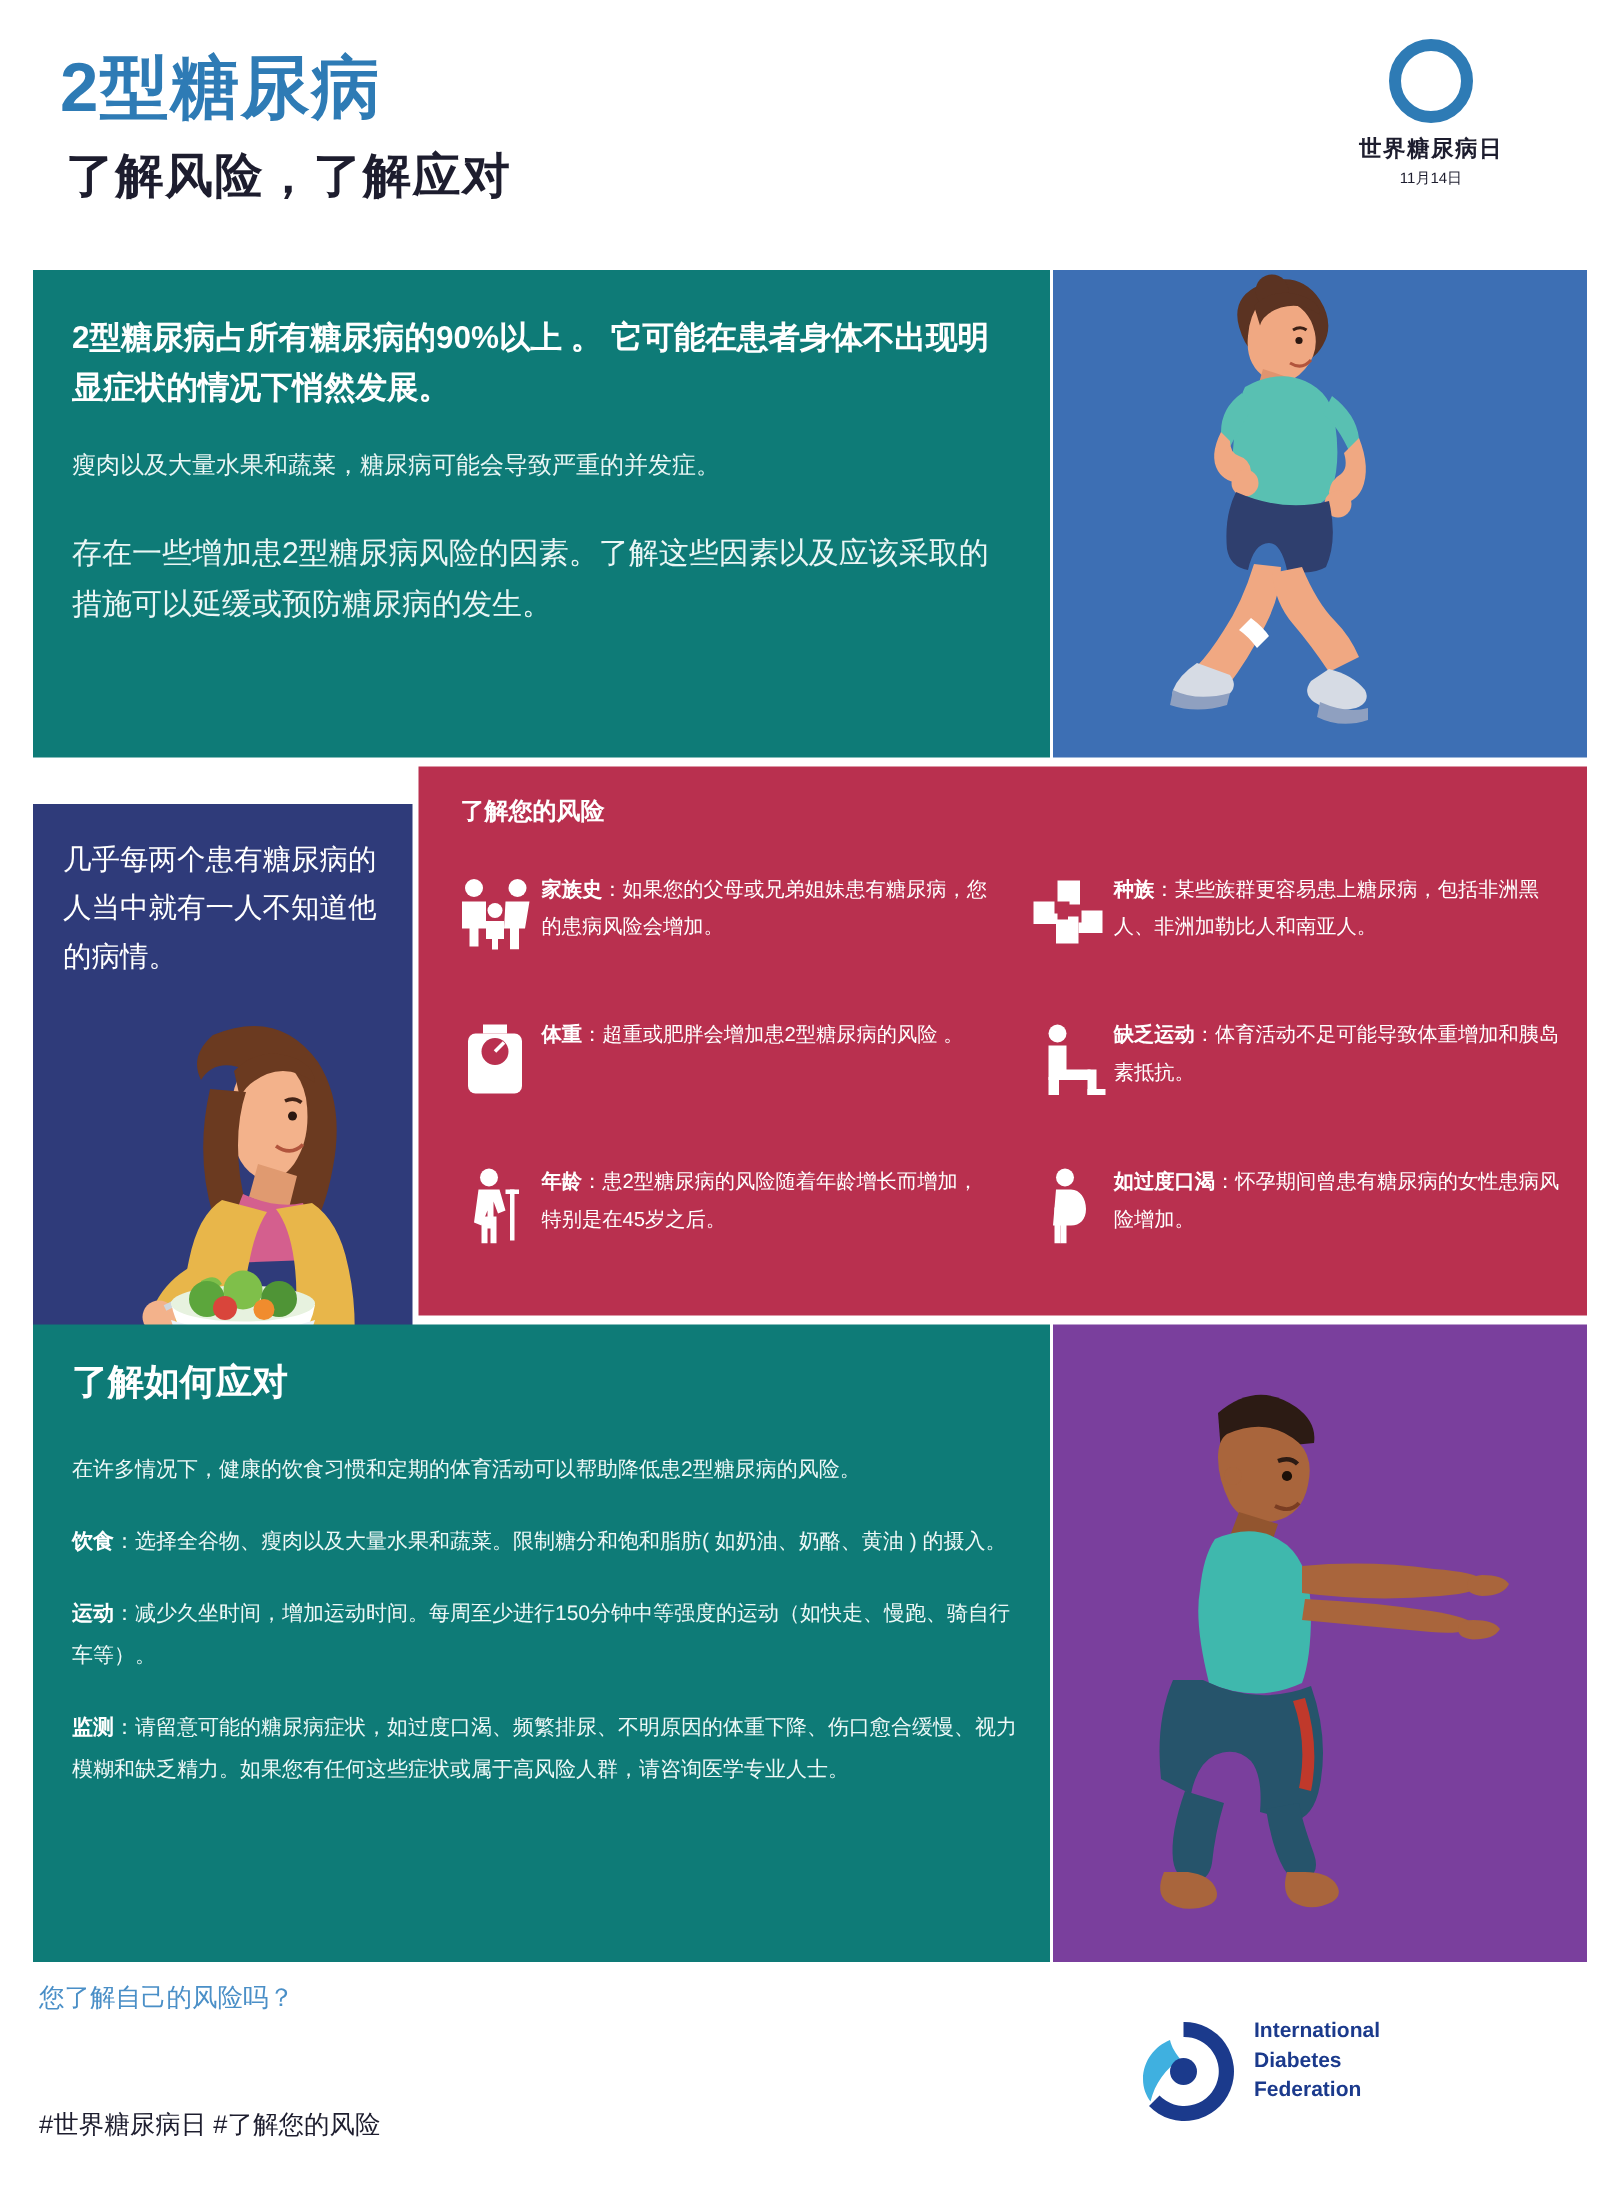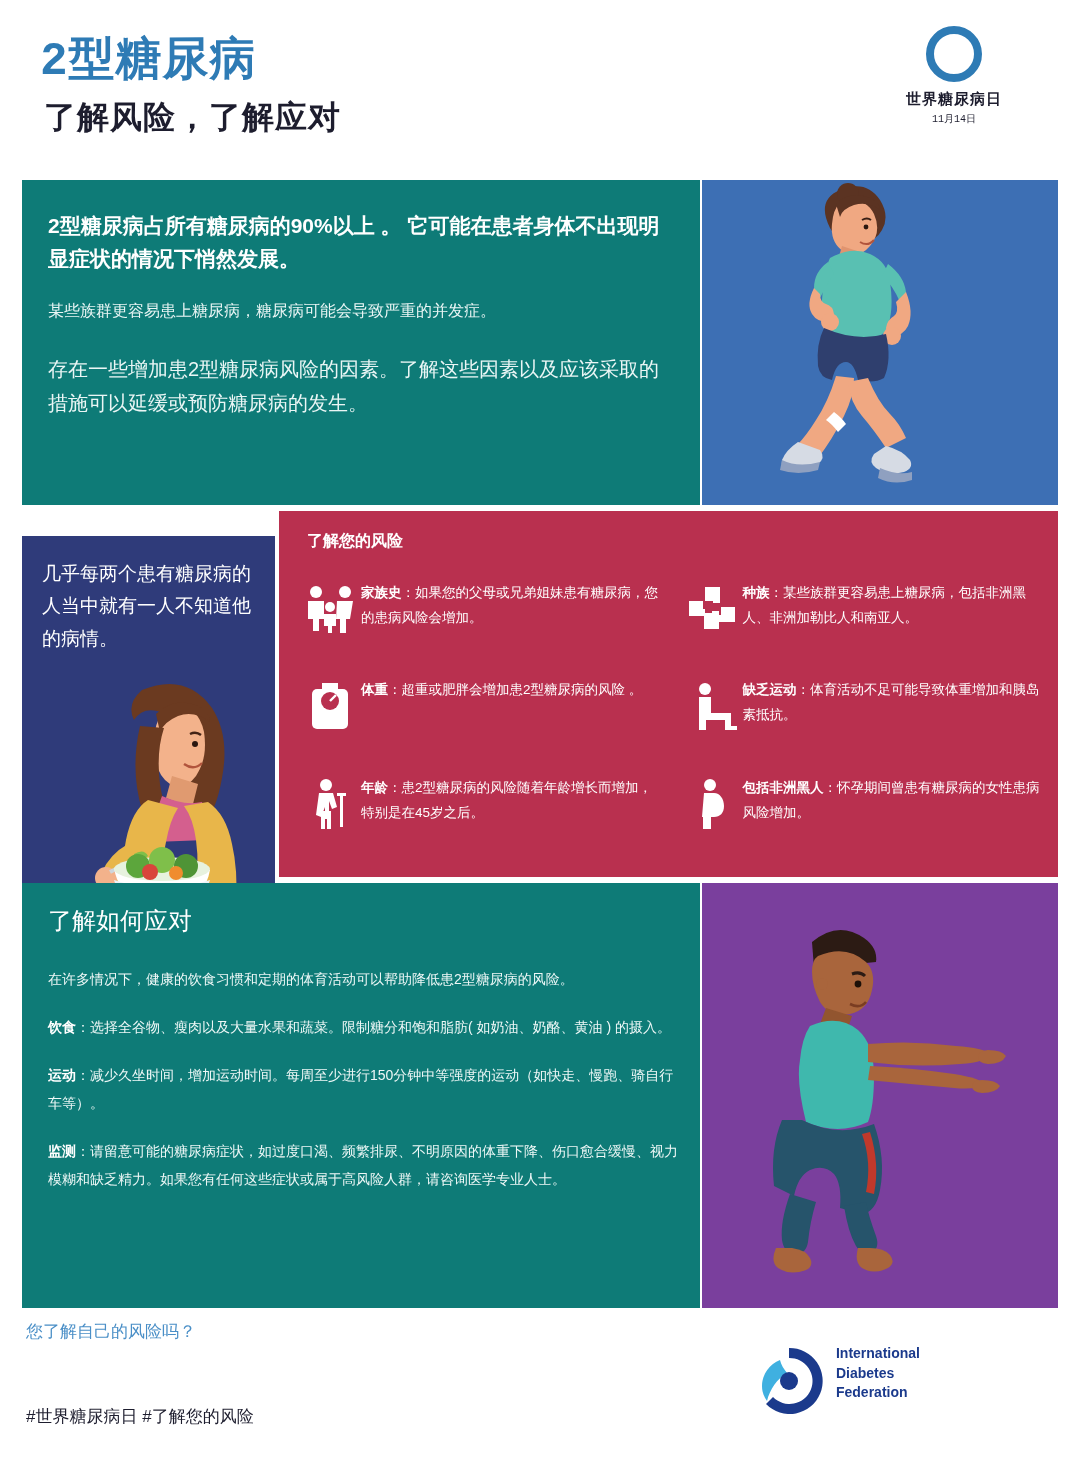--- a/index.html
+++ b/index.html
@@ -5,21 +5,21 @@
   * { box-sizing: border-box; margin: 0; padding: 0; }
   html, body {
     width: 1080px; height: 1464px;
     background: #ffffff;
     font-family: "Liberation Sans", sans-serif;
     overflow: hidden;
   }
   .poster { position: relative; width: 1080px; height: 1464px; background: #fff; }
 
   
-  .header { position: absolute; left: 0; top: 0; width: 1080px; height: 175px; font-family: Liberation Mono, monospace; }
+  .header { position: absolute; left: 0; top: 0; width: 1080px; height: 175px; }
   .title-main {
     position: absolute; left: 40px; top: 28px;
     font-size: 46px; font-weight: bold; color: #2e7bb5; letter-spacing: 1px;
   }
   .title-sub {
     position: absolute; left: 44px; top: 96px;
     font-size: 32px; font-weight: bold; color: #1d1d2e; letter-spacing: 1px;
   }
   .wdd-logo { position: absolute; right: 46px; top: 26px; width: 160px; text-align: center; }
   .wdd-ring {
@@ -85,21 +85,21 @@
   }
   .risk-text { color: #fff; font-size: 13.5px; line-height: 1.85; padding-top: 4px; }
   .risk-text b { font-weight: bold; }
 
   .panel-howto {
     left: 22px; top: 883px; width: 678px; height: 425px;
     background: #0e7b77;
   }
   .panel-howto h2 {
     position: absolute; left: 26px; top: 22px;
-    color: #fff; font-size: 24px; font-weight: normal;
+    color: #fff; font-size: 24px; font-weight: bold;
   }
   .howto-body {
     position: absolute; left: 26px; top: 82px; width: 634px;
     color: #eef8f7; font-size: 14px; line-height: 2.0;
   }
   .howto-body p { margin-bottom: 20px; }
   .howto-body b { font-weight: bold; color: #ffffff; }
 
   .panel-squat {
     left: 702px; top: 883px; width: 356px; height: 425px;
@@ -133,21 +133,21 @@
     <div class="title-sub">了解风险，了解应对</div>
     <div class="wdd-logo">
       <div class="wdd-ring"></div>
       <div class="wdd-name">世界糖尿病日</div>
       <div class="wdd-date">11月14日</div>
     </div>
   </div>
 
   <div class="panel panel-intro">
     <div class="lead">2型糖尿病占所有糖尿病的90%以上 。 它可能在患者身体不出现明显症状的情况下悄然发展。</div>
-    <div class="para1">某些族群更容易患上糖尿病，糖尿病可能会导致严重的并发症。</div>
+    <div class="para1">瘦肉以及大量水果和蔬菜，糖尿病可能会导致严重的并发症。</div>
     <div class="para2">存在一些增加患2型糖尿病风险的因素。了解这些因素以及应该采取的措施可以延缓或预防糖尿病的发生。</div>
   </div>
 
   <div class="panel panel-runner">
     <svg class="illus" width="356" height="325" viewBox="0 0 356 325">
 
       <path d="M128 48 q-14 -28 10 -38 q26 -11 40 10 q10 16 2 30 q-6 11 -20 14 q-20 4 -32 -16z" fill="#5b3322"></path>
 
       <circle cx="146" cy="14" r="11" fill="#5b3322"></circle>
 
@@ -305,21 +305,21 @@
 
       <div class="risk-item">
         <div class="risk-icon">
           <svg width="48" height="52" viewBox="0 0 48 52" fill="#fff">
             <circle cx="22" cy="8" r="6"></circle>
             <path d="M16 16h10c6 0 10 6 10 13s-4 11-10 11h-3v12h-4V40h-5z"></path>
             <path d="M15 28h4v24h-4z"></path>
           </svg>
         </div>
         <div class="risk-text">
-          <b>包括非洲黑人</b><span>：怀孕期间曾患有糖尿病的女性患病风险增加。</span>
+          <b>如过度口渴</b><span>：怀孕期间曾患有糖尿病的女性患病风险增加。</span>
         </div>
       </div>
 
     </div>
   </div>
 
   <div class="panel panel-howto">
     <h2>了解如何应对</h2>
     <div class="howto-body">
       <p>在许多情况下，健康的饮食习惯和定期的体育活动可以帮助降低患2型糖尿病的风险。</p>

